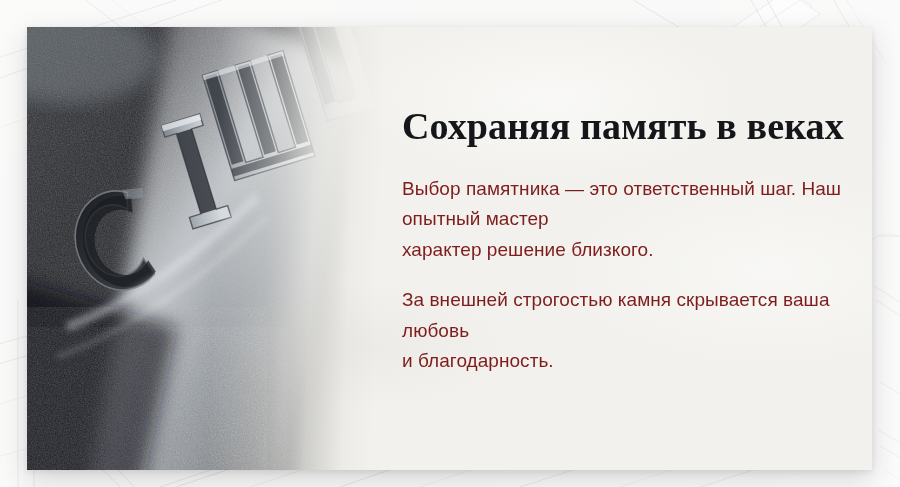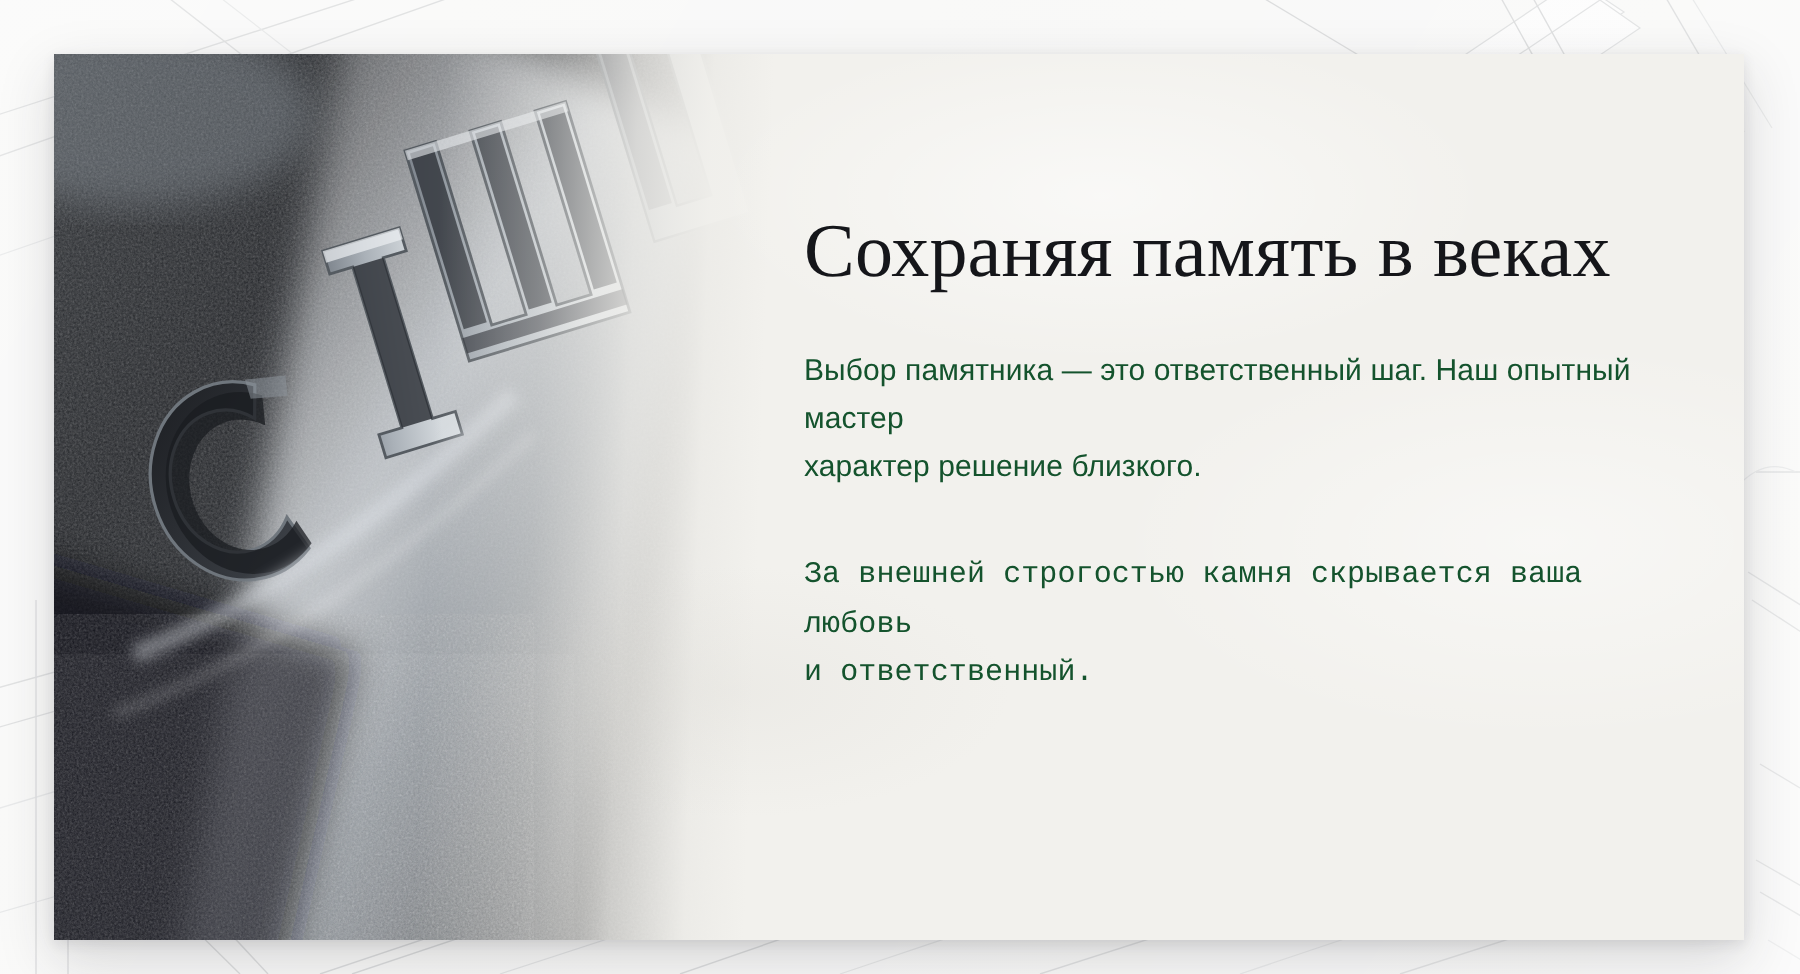--- a/index.html
+++ b/index.html
@@ -97,37 +97,37 @@
     z-index:3;
     display:flex;
     flex-direction:column;
     justify-content:flex-start;
     padding-top:78px;
     box-sizing:border-box;
   }
   #heading{
     font-family:"Liberation Serif", serif;
     font-size:38px;
-    font-weight:400;
+    font-weight:700;
     letter-spacing:.1px;
     line-height:1.12;
     color:#15161a;
     margin:0 0 26px 0;
     white-space:nowrap;
   }
   .para{
     font-family:"Liberation Sans", sans-serif;
-    font-size:15px;
+    font-size:19px;
     line-height:1.62;
-    color:#14532d;
+    color:#7f1d1d;
     margin:0;
     max-width:452px;
     letter-spacing:.05px;
   }
-  #para2{margin-top:30px;font-family:Liberation Mono, monospace;}
+  #para2{margin-top:19px;}
   .para .ln{display:block;}
 </style>
 </head>
 <body>
 
 <div id="backdrop">
   <svg viewBox="0 0 900 487" xmlns="http://www.w3.org/2000/svg">
 
     <path class="bp" d="M-40 70 L 300 -40"></path>
     <path class="bp" d="M-40 92 L 318 -34"></path>
@@ -306,17 +306,17 @@
 
     <h1 id="heading">Сохраняя память в веках</h1>
 
     <p class="para" id="para1">
       <span class="ln">Выбор памятника — это ответственный шаг. Наш опытный мастер</span>
       <span class="ln">характер решение близкого.</span>
     </p>
 
     <p class="para" id="para2">
       <span class="ln">За внешней строгостью камня скрывается ваша любовь</span>
-      <span class="ln">и ответственный.</span>
+      <span class="ln">и благодарность.</span>
     </p>
 
   </div>
 </div>
 
 </body></html>

